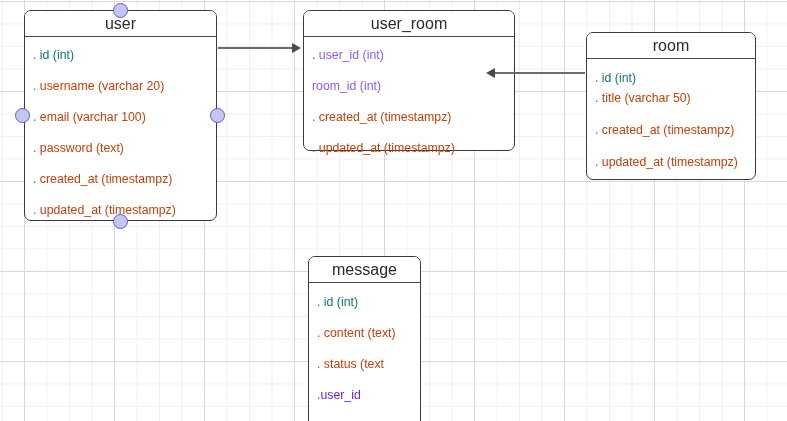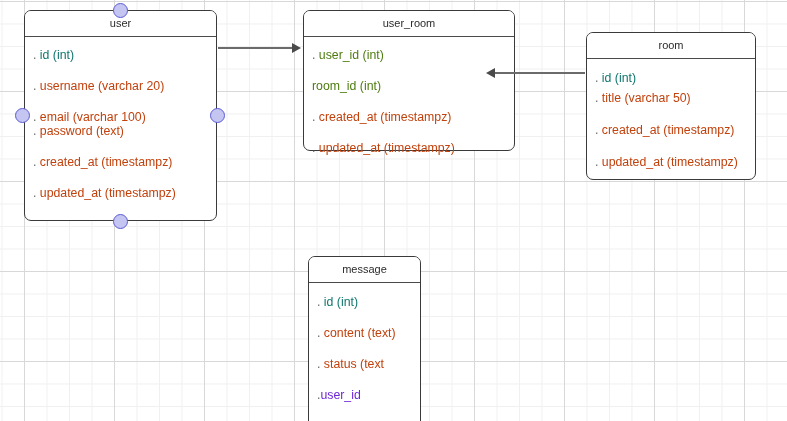--- a/index.html
+++ b/index.html
@@ -36,21 +36,21 @@
     position: absolute;
     box-sizing: border-box;
     background: #ffffff;
     border: 1.4px solid #3a3a3a;
     border-radius: 7px;
   }
   .entity-header {
     height: 25px;
     line-height: 25px;
     text-align: center;
-    font-size: 11px;
+    font-size: 16px;
     color: #2b2b2b;
     border-bottom: 1.2px solid #4a4a4a;
     background: #ffffff;
     border-top-left-radius: 6px;
     border-top-right-radius: 6px;
     white-space: nowrap;
     overflow: hidden;
   }
   .entity-body {
     padding-top: 4px;
@@ -60,21 +60,21 @@
     color: #3d3d3d;
     padding-left: 8px;
     white-space: nowrap;
     overflow: hidden;
   }
   .attr .bullet {
     color: #6a6a6a;
     font-size: 12.3px;
   }
   .attr.pk .name { color: #0f766e; }
-  .attr.fk .name { color: #4d7c0f; }
+  .attr.fk .name { color: #8b5cf6; }
   .attr.fk-light .name { color: #6d28d9; }
   .attr.plain .name { color: #c2410c; }
 
   
   .edge {
     position: absolute;
     height: 1.6px;
     background: #6b6b6b;
   }
   .arrowhead {
@@ -108,21 +108,21 @@
     <div class="entity-body">
       <div class="attr pk" style="margin-top:7px;">
         <span class="bullet">. </span><span class="name">id (int)</span>
       </div>
       <div class="attr plain" style="margin-top:17px;">
         <span class="bullet">. </span><span class="name">username (varchar 20)</span>
       </div>
       <div class="attr plain" style="margin-top:17px;">
         <span class="bullet">. </span><span class="name">email (varchar 100)</span>
       </div>
-      <div class="attr plain" style="">
+      <div class="attr plain" style="margin-top:17px;">
         <span class="bullet">. </span><span class="name">password (text)</span>
       </div>
       <div class="attr plain" style="margin-top:17px;">
         <span class="bullet">. </span><span class="name">created_at (timestampz)</span>
       </div>
       <div class="attr plain" style="margin-top:17px;">
         <span class="bullet">. </span><span class="name">updated_at (timestampz)</span>
       </div>
     </div>
   </div>

